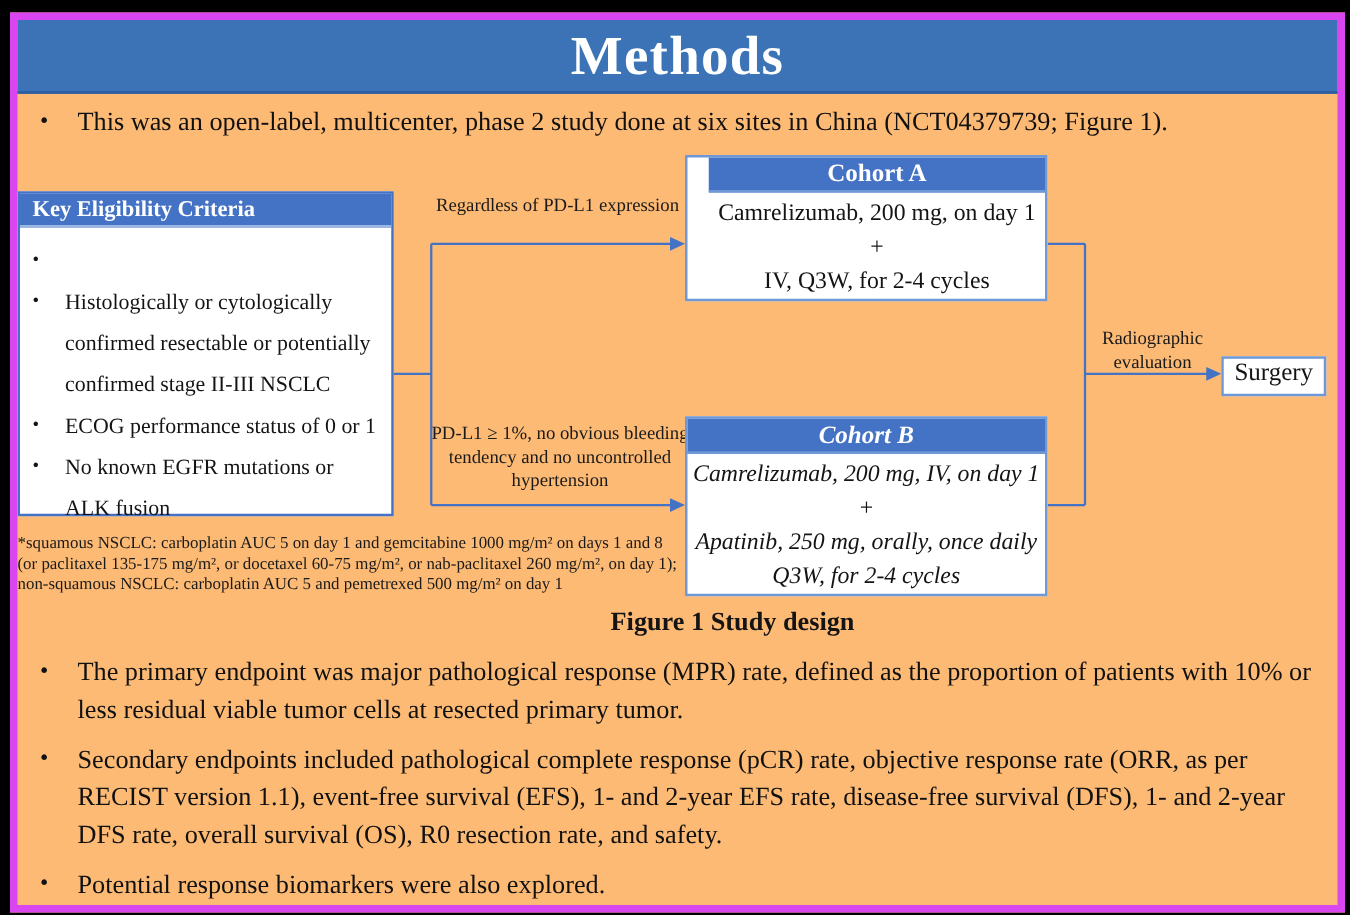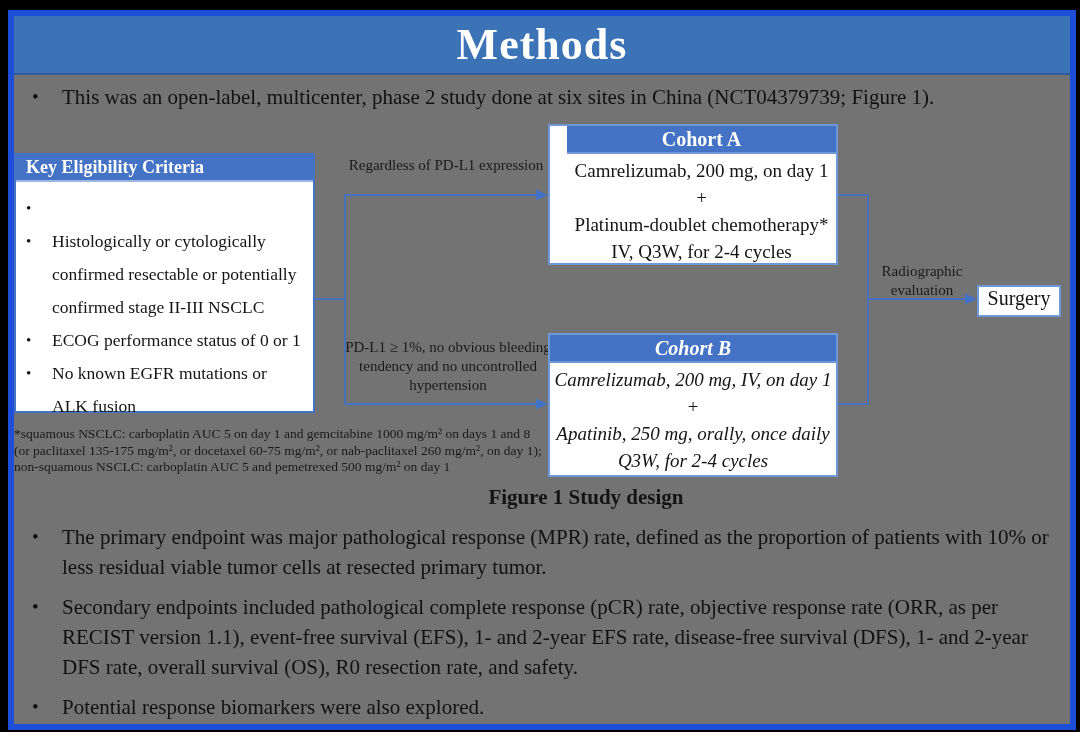--- a/index.html
+++ b/index.html
@@ -3,21 +3,21 @@
 <meta charset="utf-8">
 <style>
   html,body{margin:0;padding:0;}
   body{
     width:1080px;height:732px;position:relative;background:#000;
     font-family:"Liberation Serif","DejaVu Serif",serif;color:#141414;
     overflow:hidden;
   }
   .slide{
     position:absolute;left:8px;top:10px;right:4px;bottom:2px;
-    border:6px solid #1d4ed8;background:#737373;
+    border:6px solid #d946ef;background:#fdba74;
   }
   .content{position:absolute;left:0;top:0;right:0;bottom:0;}
   .title-band{
     position:absolute;left:0;top:0;right:0;height:57px;
     background:#3b73b6;border-bottom:2px solid #2e5c9e;
     display:flex;align-items:center;justify-content:center;
   }
   .title-band h1{
     margin:0;color:#ffffff;font-size:44px;font-weight:bold;
     font-family:"Liberation Serif","DejaVu Serif",serif;letter-spacing:1px;
@@ -35,21 +35,21 @@
     border-bottom:2px solid #6e99d6;box-sizing:border-box;
   }
   .elig{left:0;top:137px;width:301px;height:260px;border-color:#4472c4;}
   .elig .dhead{height:27px;font-size:18px;line-height:25px;padding-left:10px;border-bottom:2px solid #9ab7e2;}
   .elig ul{margin:10px 0 0 0;padding:0 8px 0 10px;list-style:none;}
   .elig li{
     display:flex;font-size:17.5px;line-height:33px;
   }
   .elig li .dot{flex:0 0 26px;font-size:15px;}
   .cohort{left:534px;width:290px;text-align:center;}
-  .cohort-a{top:108px;height:141px;padding-left:17px;}
+  .cohort-a{top:108px;height:117px;padding-left:17px;}
   .cohort-b{top:317px;height:144px;font-style:italic;}
   .cohort .dhead{height:28px;font-size:20px;line-height:27px;text-align:center;}
   .cohort .dline{font-size:19px;line-height:27px;}
   .cohort .dbody{padding-top:3px;}
   .surgery{
     left:963px;top:269px;width:84px;height:32px;
     display:flex;align-items:flex-start;justify-content:center;font-size:20px;
   }
   .branch-label{
     position:absolute;text-align:center;font-size:15px;line-height:19px;color:#1a1a1a;
@@ -122,21 +122,20 @@
     </div>
 
     <div class="branch-label lbl-top">Regardless of PD-L1 expression</div>
     <div class="branch-label lbl-bottom">PD-L1 ≥ 1%, no obvious bleeding tendency and no uncontrolled hypertension</div>
 
     <div class="dbox cohort cohort-a">
       <div class="dhead">Cohort A</div>
       <div class="dbody">
         <div class="dline">Camrelizumab, 200 mg, on day 1</div>
         <div class="dline">+</div>
-        <div class="dline">Platinum-doublet chemotherapy*</div>
         <div class="dline">IV, Q3W, for 2-4 cycles</div>
       </div>
     </div>
 
     <div class="dbox cohort cohort-b">
       <div class="dhead">Cohort B</div>
       <div class="dbody">
         <div class="dline">Camrelizumab, 200 mg, IV, on day 1</div>
         <div class="dline">+</div>
         <div class="dline">Apatinib, 250 mg, orally, once daily</div>

